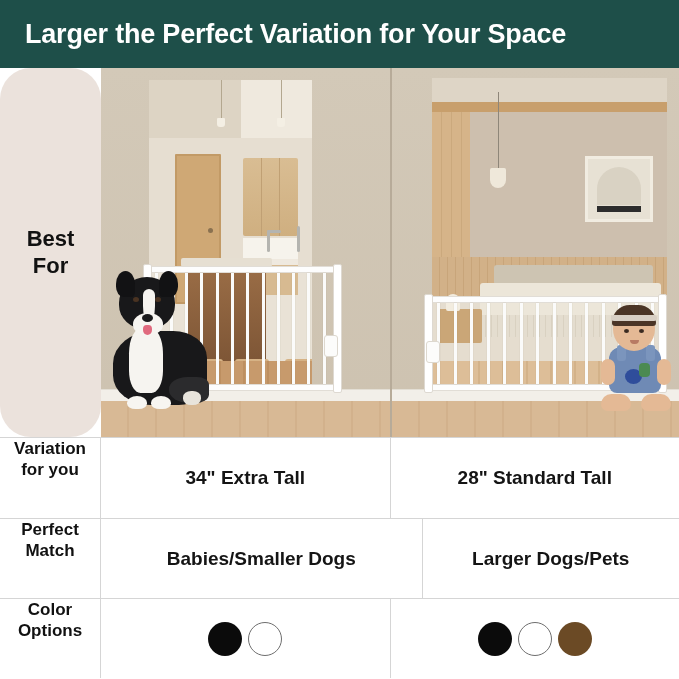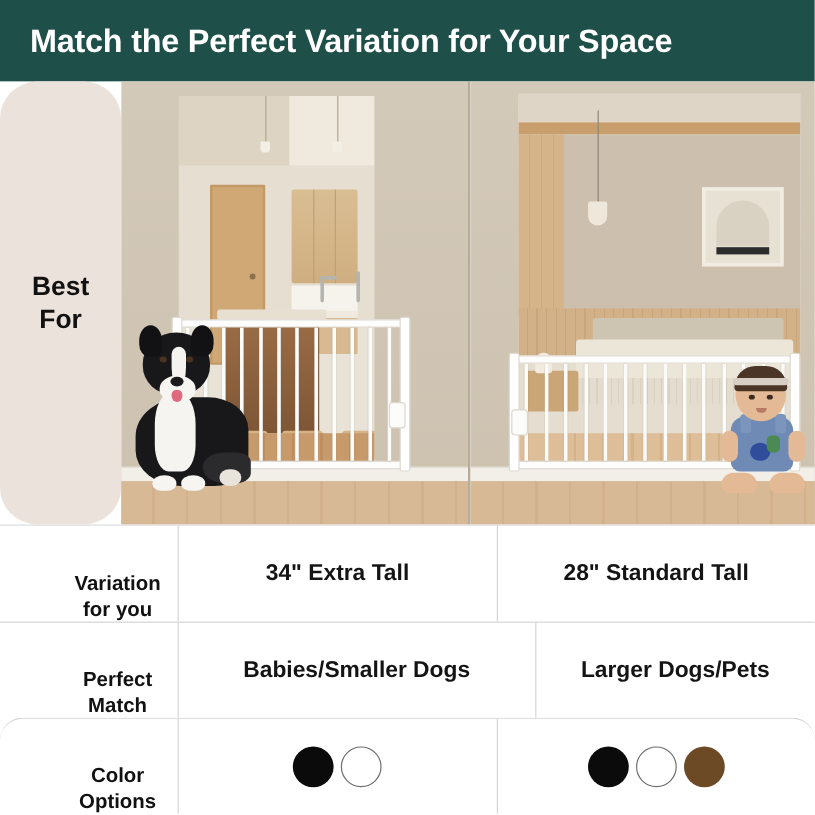--- a/index.html
+++ b/index.html
@@ -212,26 +212,25 @@
   }
 
   
   .spec-row {
     display: flex;
     border-top: 1px solid #d5d5d5;
     background: #ffffff;
   }
   .spec-row.r1 { height: 81px; flex: 0 0 81px; }
   .spec-row.r2 { height: 80px; flex: 0 0 80px; gap: 32px; }
-  .spec-row.r3 { height: 80px; flex: 0 0 80px; border-radius: 19px; }
+  .spec-row.r3 { height: 80px; flex: 0 0 80px; }
   .spec-label {
     width: 101px; flex: 0 0 101px;
-    display:flex; align-items:flex-end; justify-content:center; text-align:center;
+    display:flex; align-items:flex-start; justify-content:center; text-align:center;
     border-right: 1px solid #d5d5d5;
-    margin-left: 48px;
   }
   .spec-cell {
     flex: 1 1 0;
     display:flex; align-items:center; justify-content:center;
   }
   .spec-cell + .spec-cell { border-left: 1px solid #d5d5d5; }
   .spec-value {
     font-size: 19px; font-weight: bold; color: #141414; text-align:center;
   }
   .swatches { display:flex; gap: 6px; align-items:center; }
@@ -239,21 +238,21 @@
   .swatch.black { background:#0b0b0b; }
   .swatch.white { background:#ffffff; border:1px solid #6e6e6e; }
   .swatch.brown { background:#6b4a25; }
 </style>
 </head>
 <body>
 
 <div class="infographic">
 
   <div class="header">
-    <div class="header-title">Match the Perfect Variation for Your Space</div>
+    <div class="header-title">Larger the Perfect Variation for Your Space</div>
   </div>
 
   <div class="hero-row">
 
     <div class="label-cell hero-label">
       <div class="label-text">Best
 For</div>
     </div>
 
     <div class="scene left">

